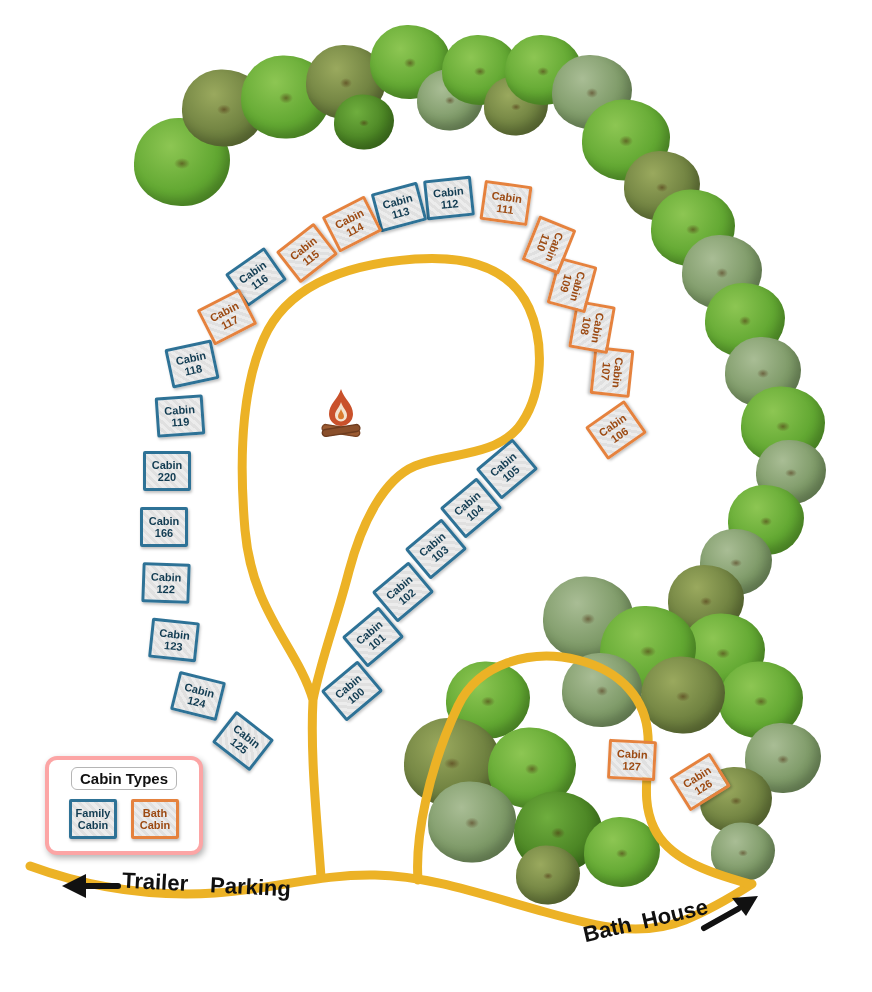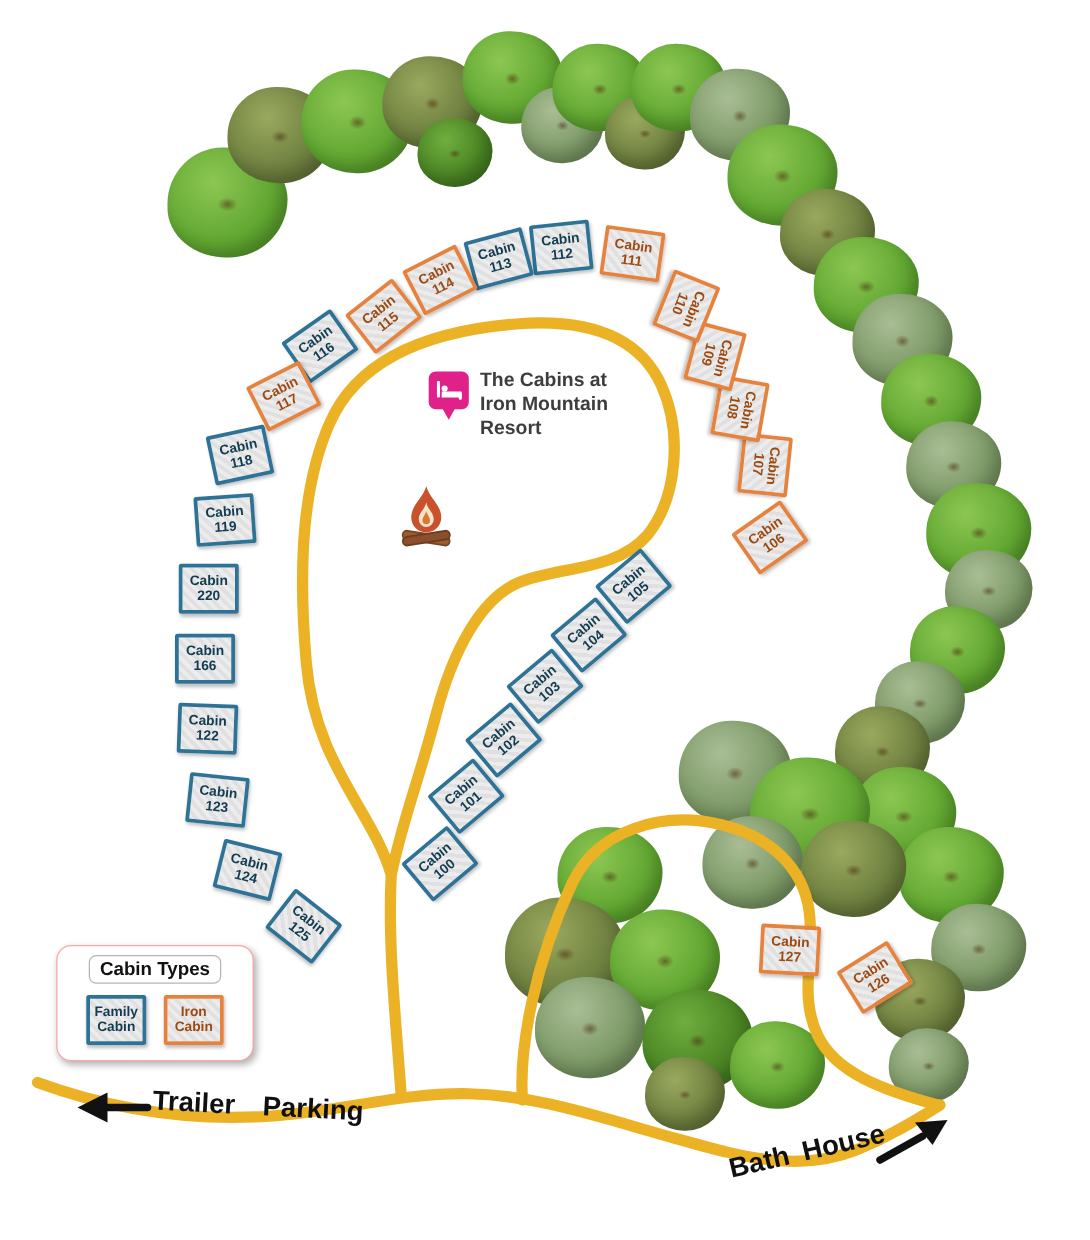--- a/index.html
+++ b/index.html
@@ -26,21 +26,21 @@
            background:repeating-linear-gradient(45deg, #ececec 0 3px, #e0e0e0 3px 6px);
            border:3px solid #555; border-radius:2px;
            display:flex; flex-direction:column; align-items:center; justify-content:center;
            font-weight:bold; font-size:11px; line-height:1.12; text-align:center;
            box-shadow:1px 2px 3px rgba(0,0,0,.25); }
   .cabin.family { border-color:#2e7296; color:#123c52; }
   .cabin.bunk   { border-color:#e5823e; color:#9c4a12; }
 
   
   .legend { position:absolute; left:45px; top:756px; width:158px; background:#fff;
-            border:1px solid #fca5a5; border-radius:12px; padding:7px 8px 12px;
+            border:4px solid #fca5a5; border-radius:12px; padding:7px 8px 12px;
             box-shadow:2px 3px 6px rgba(0,0,0,.3); box-sizing:border-box; }
   .legend-title { font-size:15px; font-weight:bold; color:#111; text-align:center;
             border:1px solid #b5b5b5; border-radius:6px; background:#fff;
             padding:2px 8px; width:fit-content; margin:0 auto 9px; }
   .legend-items { display:flex; gap:14px; justify-content:center; }
   .legendbox { position:static; transform:none; }
 
   
   .map-label { position:absolute; font-weight:bold; font-size:22px; color:#101010; white-space:nowrap; }
   .label-trailer { left:122px; top:872px; transform:rotate(3deg); word-spacing:16px; }
@@ -220,54 +220,40 @@
       <div class="cabin bunk" style="left: 700px; top: 782px; transform: translate(-50%, -50%) rotate(-32deg);">
         <span>Cabin</span>
         <span>126</span>
       </div>
       <div class="cabin bunk" style="left: 632px; top: 760px; transform: translate(-50%, -50%) rotate(3deg);">
         <span>Cabin</span>
         <span>127</span>
       </div>
     </div>
 
-  <div class="title-block">
-    <svg width="34" height="42" viewBox="0 0 36 44">
-      <path d="M7 1 h22 a6 6 0 0 1 6 6 v20 a6 6 0 0 1 -6 6 h-6 l-5 9 -5 -9 h-6 a6 6 0 0 1 -6 -6 v-20 a6 6 0 0 1 6 -6 z" fill="#e0218a"></path>
-      <rect x="8" y="9" width="2.6" height="14" rx="1" fill="#ffffff"></rect>
-      <circle cx="14.5" cy="15.5" r="2.6" fill="#ffffff"></circle>
-      <path d="M12 18 h14 a3 3 0 0 1 3 3 v2 h-17 z" fill="#ffffff"></path>
-      <rect x="26.5" y="18" width="2.6" height="7" rx="1" fill="#ffffff"></rect>
-    </svg>
-    <div class="title-text">
-      <div>The Cabins at</div>
-      <div>Iron Mountain</div>
-      <div>Resort</div>
-    </div>
-  </div>
 
   <svg class="campfire" width="46" height="52" viewBox="0 0 46 52">
     <path d="M23 3 C20 13 11 18 11 28 a12 12 0 0 0 24 0 C35 18 26 13 23 3 z" fill="#c9512b"></path>
     <path d="M23 16 C21.5 22 17 24 17 29.5 a6 6 0 0 0 12 0 C29 24 24.5 22 23 16 z" fill="#f3e3cf"></path>
     <path d="M23 23 C22.2 26 20 27.5 20 30.3 a3 3 0 0 0 6 0 C26 27.5 23.8 26 23 23 z" fill="#d97b2e"></path>
     <g>
       <rect x="4" y="41" width="38" height="7" rx="3.5" fill="#9c5c33" stroke="#7a4424" stroke-width="1.4" transform="rotate(9 23 44)"></rect>
       <rect x="4" y="41" width="38" height="7" rx="3.5" fill="#8a4f2b" stroke="#6d3c1f" stroke-width="1.4" transform="rotate(-9 23 44)"></rect>
     </g>
   </svg>
 
   <div class="legend">
     <div class="legend-title">Cabin Types</div>
     <div class="legend-items">
       <div class="cabin legendbox family">
         <span>Family</span>
         <span>Cabin</span>
       </div>
       <div class="cabin legendbox bunk">
-        <span>Iron</span>
+        <span>Bath</span>
         <span>Cabin</span>
       </div>
     </div>
   </div>
 
   <div class="map-label label-trailer">Trailer Parking</div>
   <div class="map-label label-bath">Bath House</div>
 
 </div>
 

